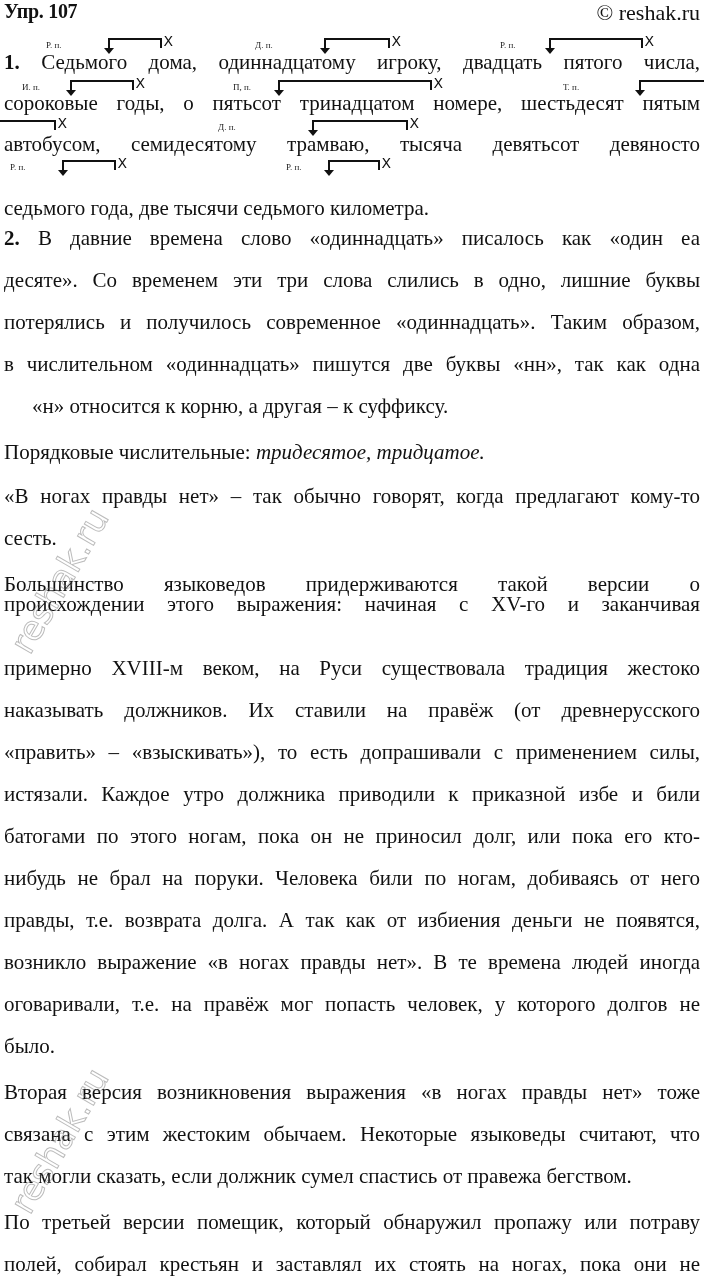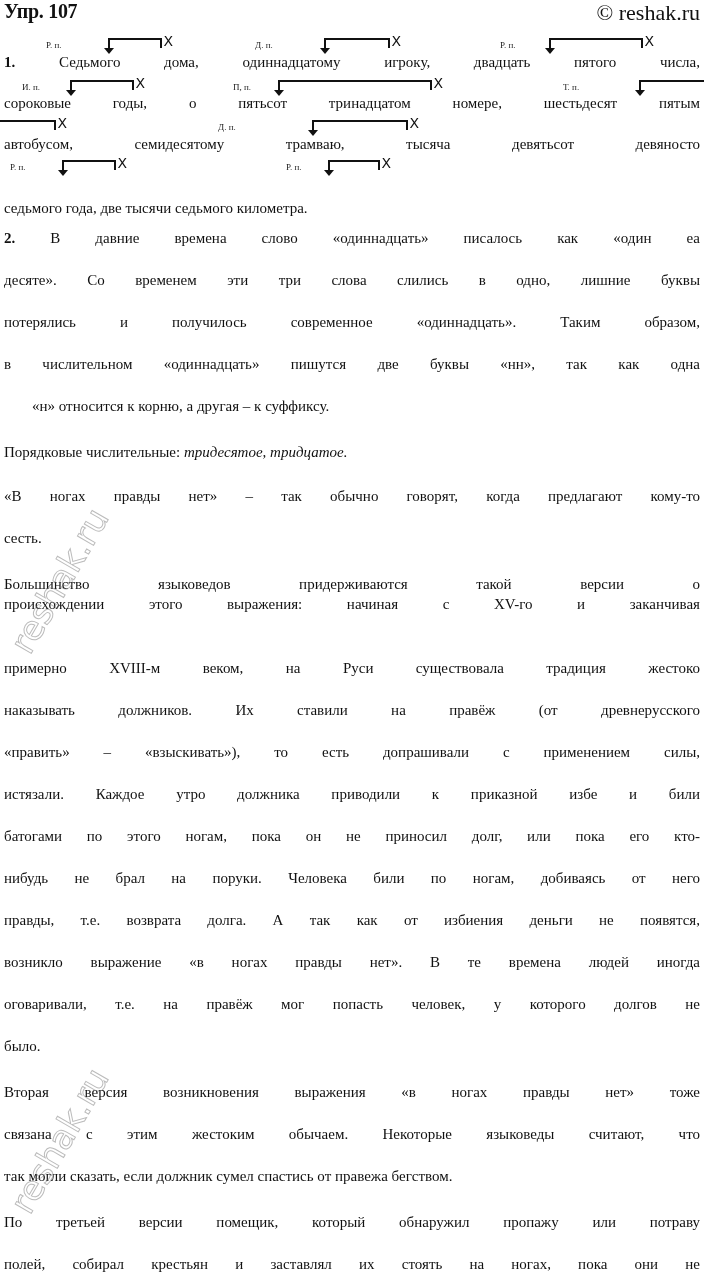--- a/index.html
+++ b/index.html
@@ -11,21 +11,21 @@
   .header-title {
     position: absolute; left: 4px; top: 0px;
     font-size: 20px; font-weight: bold; letter-spacing: -0.3px;
   }
   .header-copyright {
     position: absolute; right: 4px; top: 0px;
     font-size: 22px;
   }
   .line {
     position: absolute; left: 4px; width: 696px;
-    font-size: 15px; line-height: 24px; white-space: nowrap;
+    font-size: 21px; line-height: 24px; white-space: nowrap;
     text-align: justify; text-align-last: justify;
   }
   .line.last { text-align-last: left; }
   .num { font-weight: bold; }
   .it { font-style: italic; margin-top: 30px; }
   .case {
     position: absolute; font-size: 9px; line-height: 10px; color: #222;
   }
   .arc {
     position: absolute; height: 10px;

